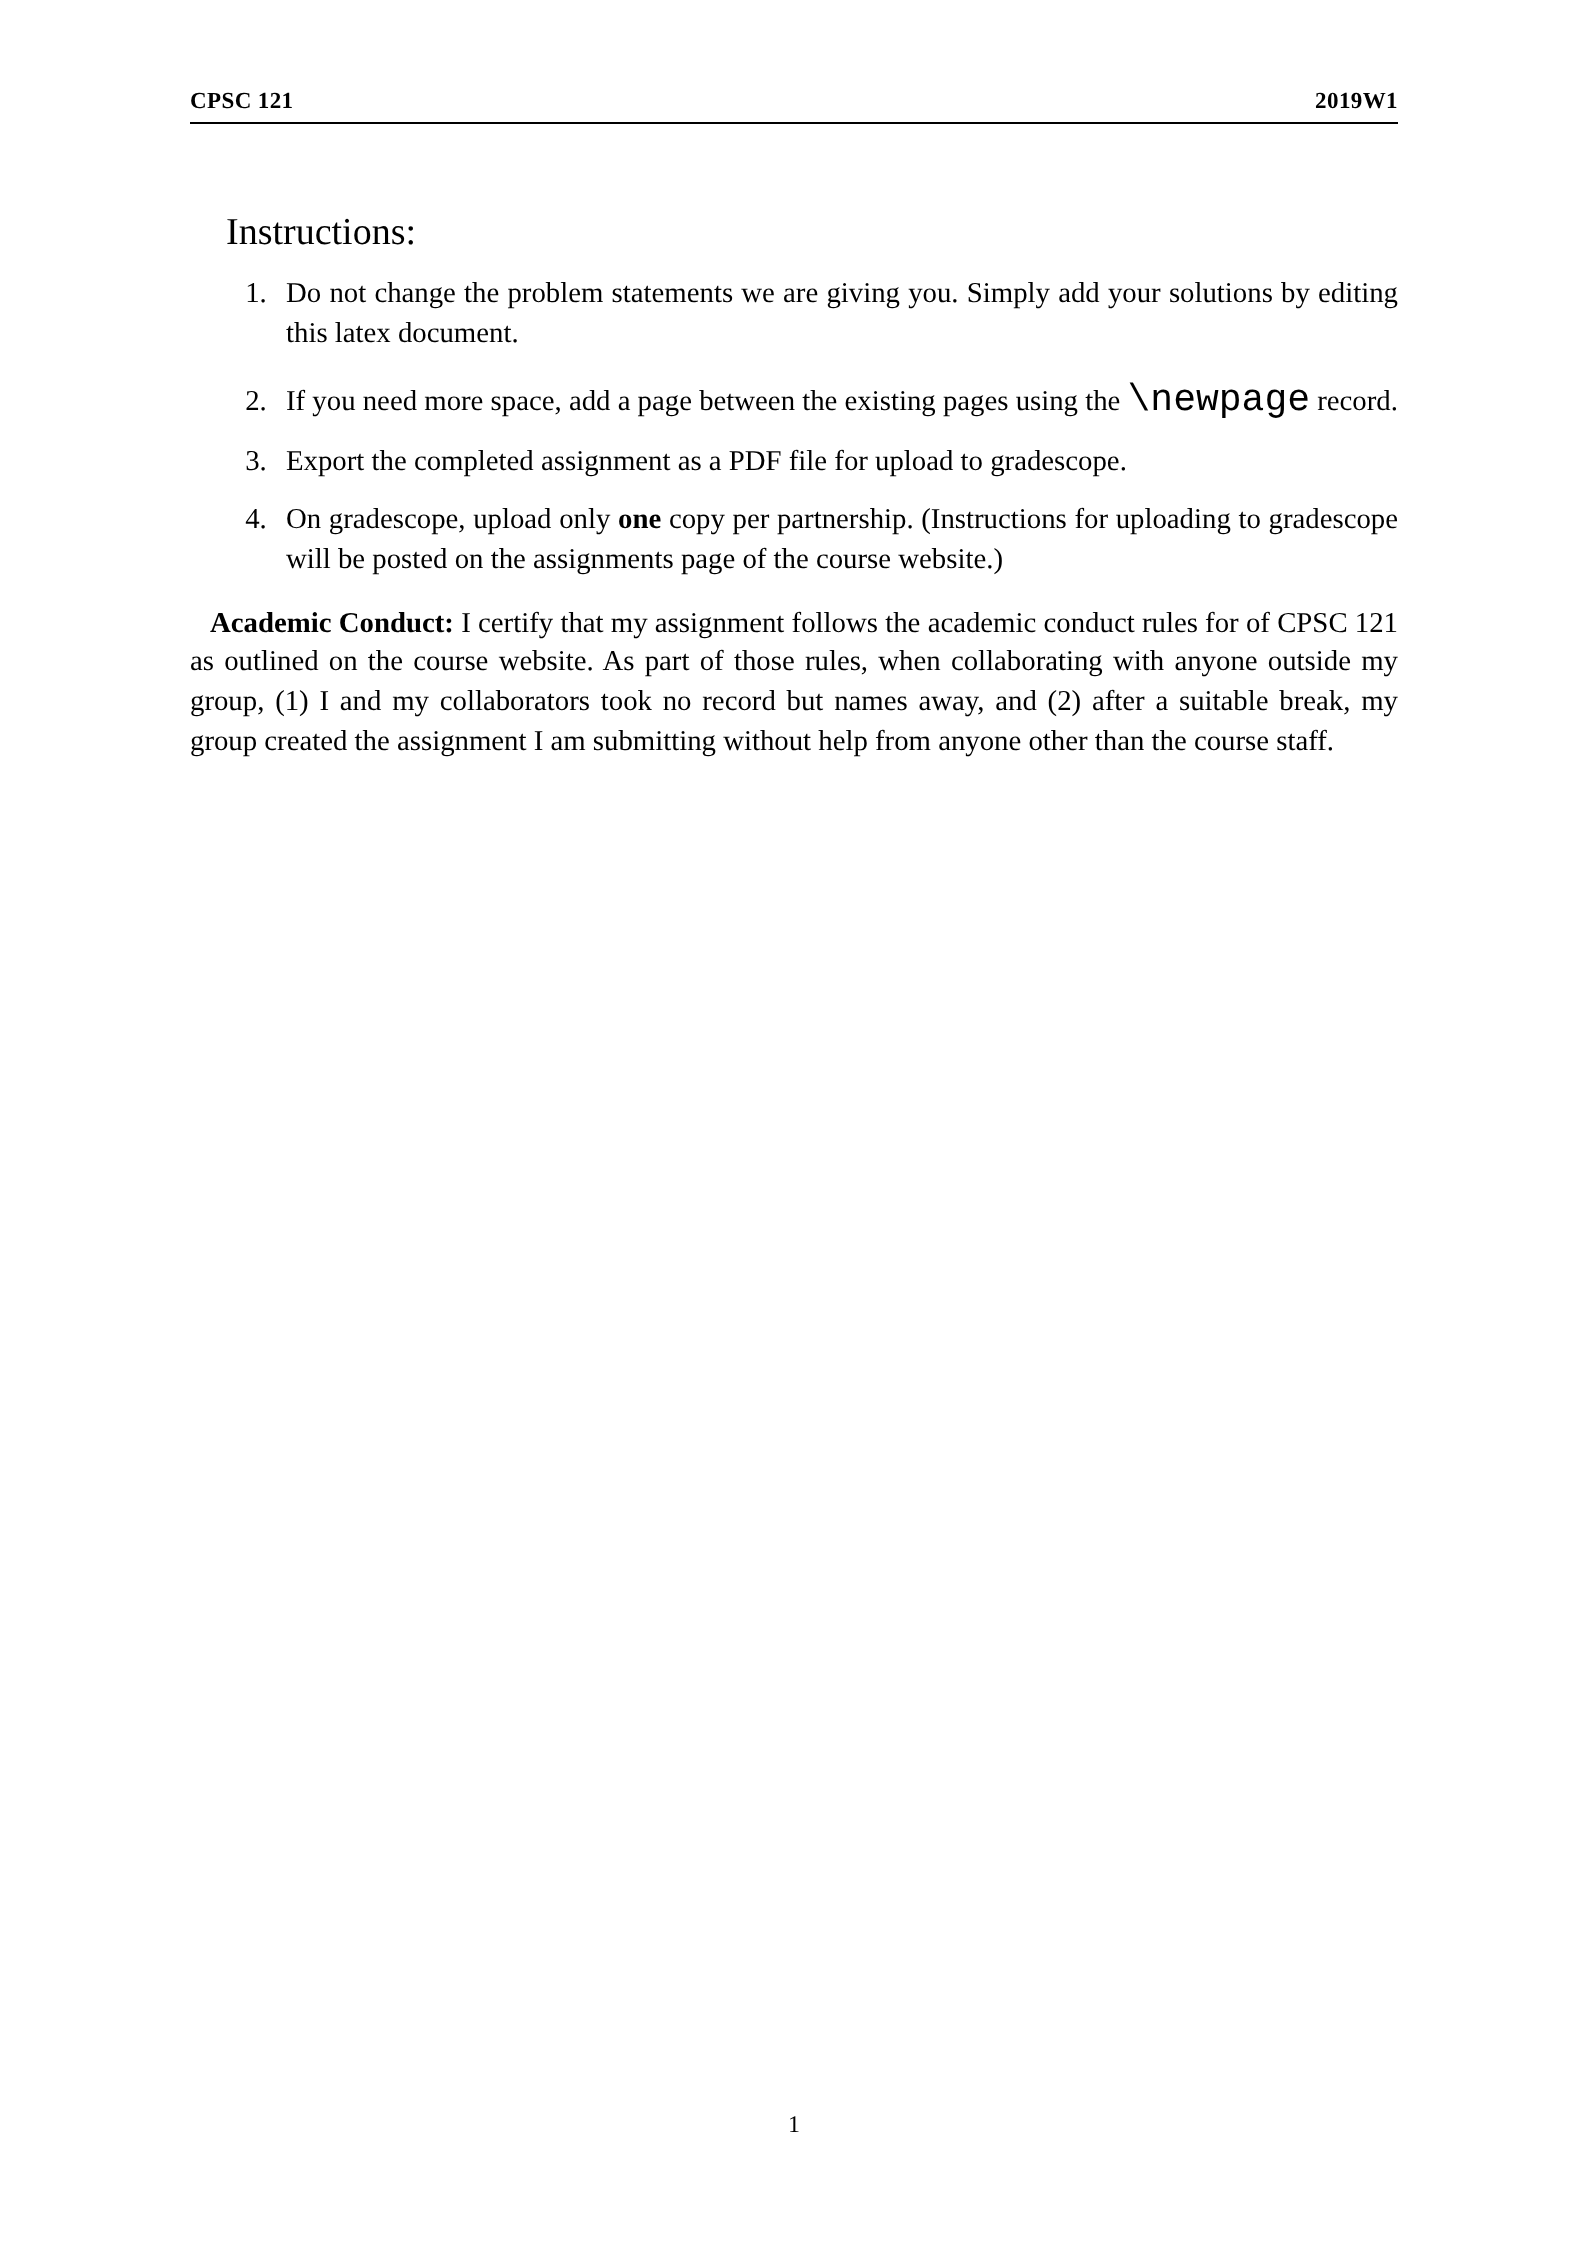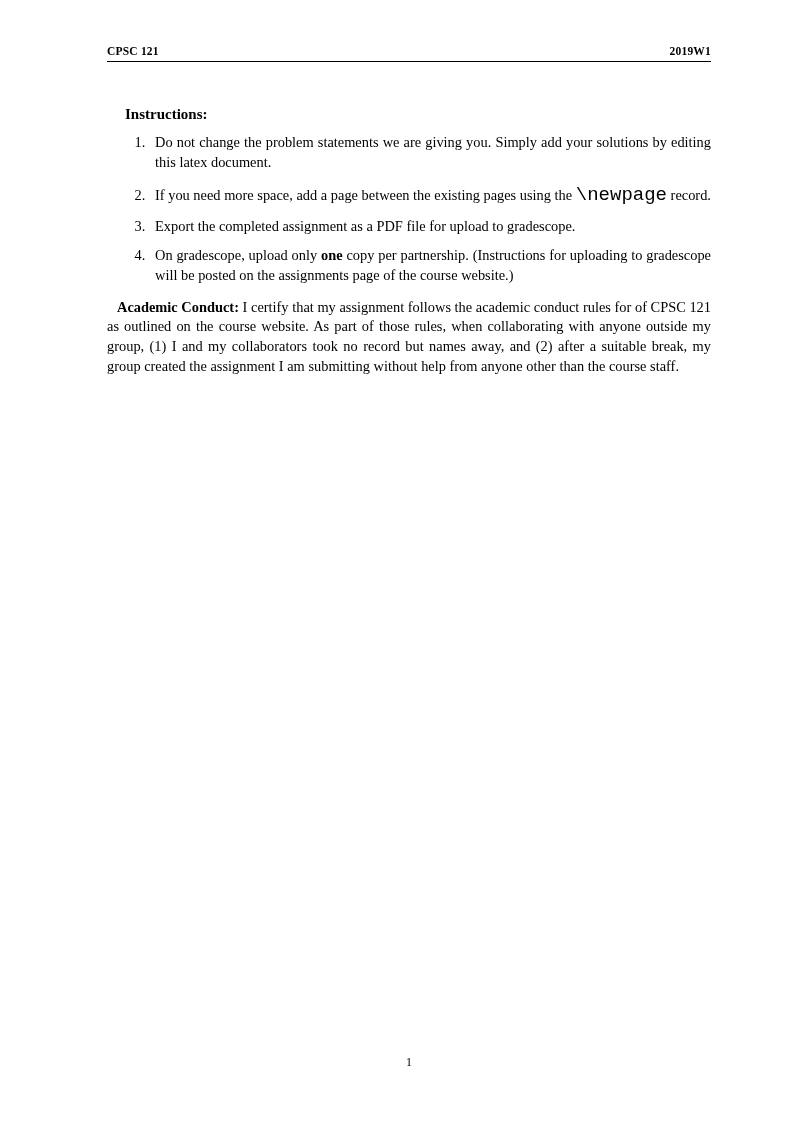--- a/index.html
+++ b/index.html
@@ -10,21 +10,21 @@
     width: 794px;
     height: 1123px;
     background: #ffffff;
     font-family: "Liberation Serif", serif;
     color: #000000;
     position: relative;
     overflow: hidden;
   }
   .page {
     position: absolute;
-    left: 12px;
+    left: 0;
     top: 0;
     width: 700px;
     height: 1123px;
   }
   .content {
     position: absolute;
     left: 95px;
     top: 45px;
     width: 604px;
   }
@@ -75,22 +75,22 @@
   }
   .idvalue {
     font-size: 19px;
     margin-left: 46px;
     line-height: 1.5;
   }
   
   .instr-head {
     margin-top: 34px;
     margin-left: 18px;
-    font-weight: bold;
-    font-size: 15px;
+    font-weight: normal;
+    font-size: 19px;
   }
   ol.instructions {
     margin: 10px 0 12px 0;
     padding-left: 42px;
     font-size: 14.4px;
     line-height: 1.38;
     text-align: justify;
   }
   ol.instructions li {
     margin-bottom: 9px;

